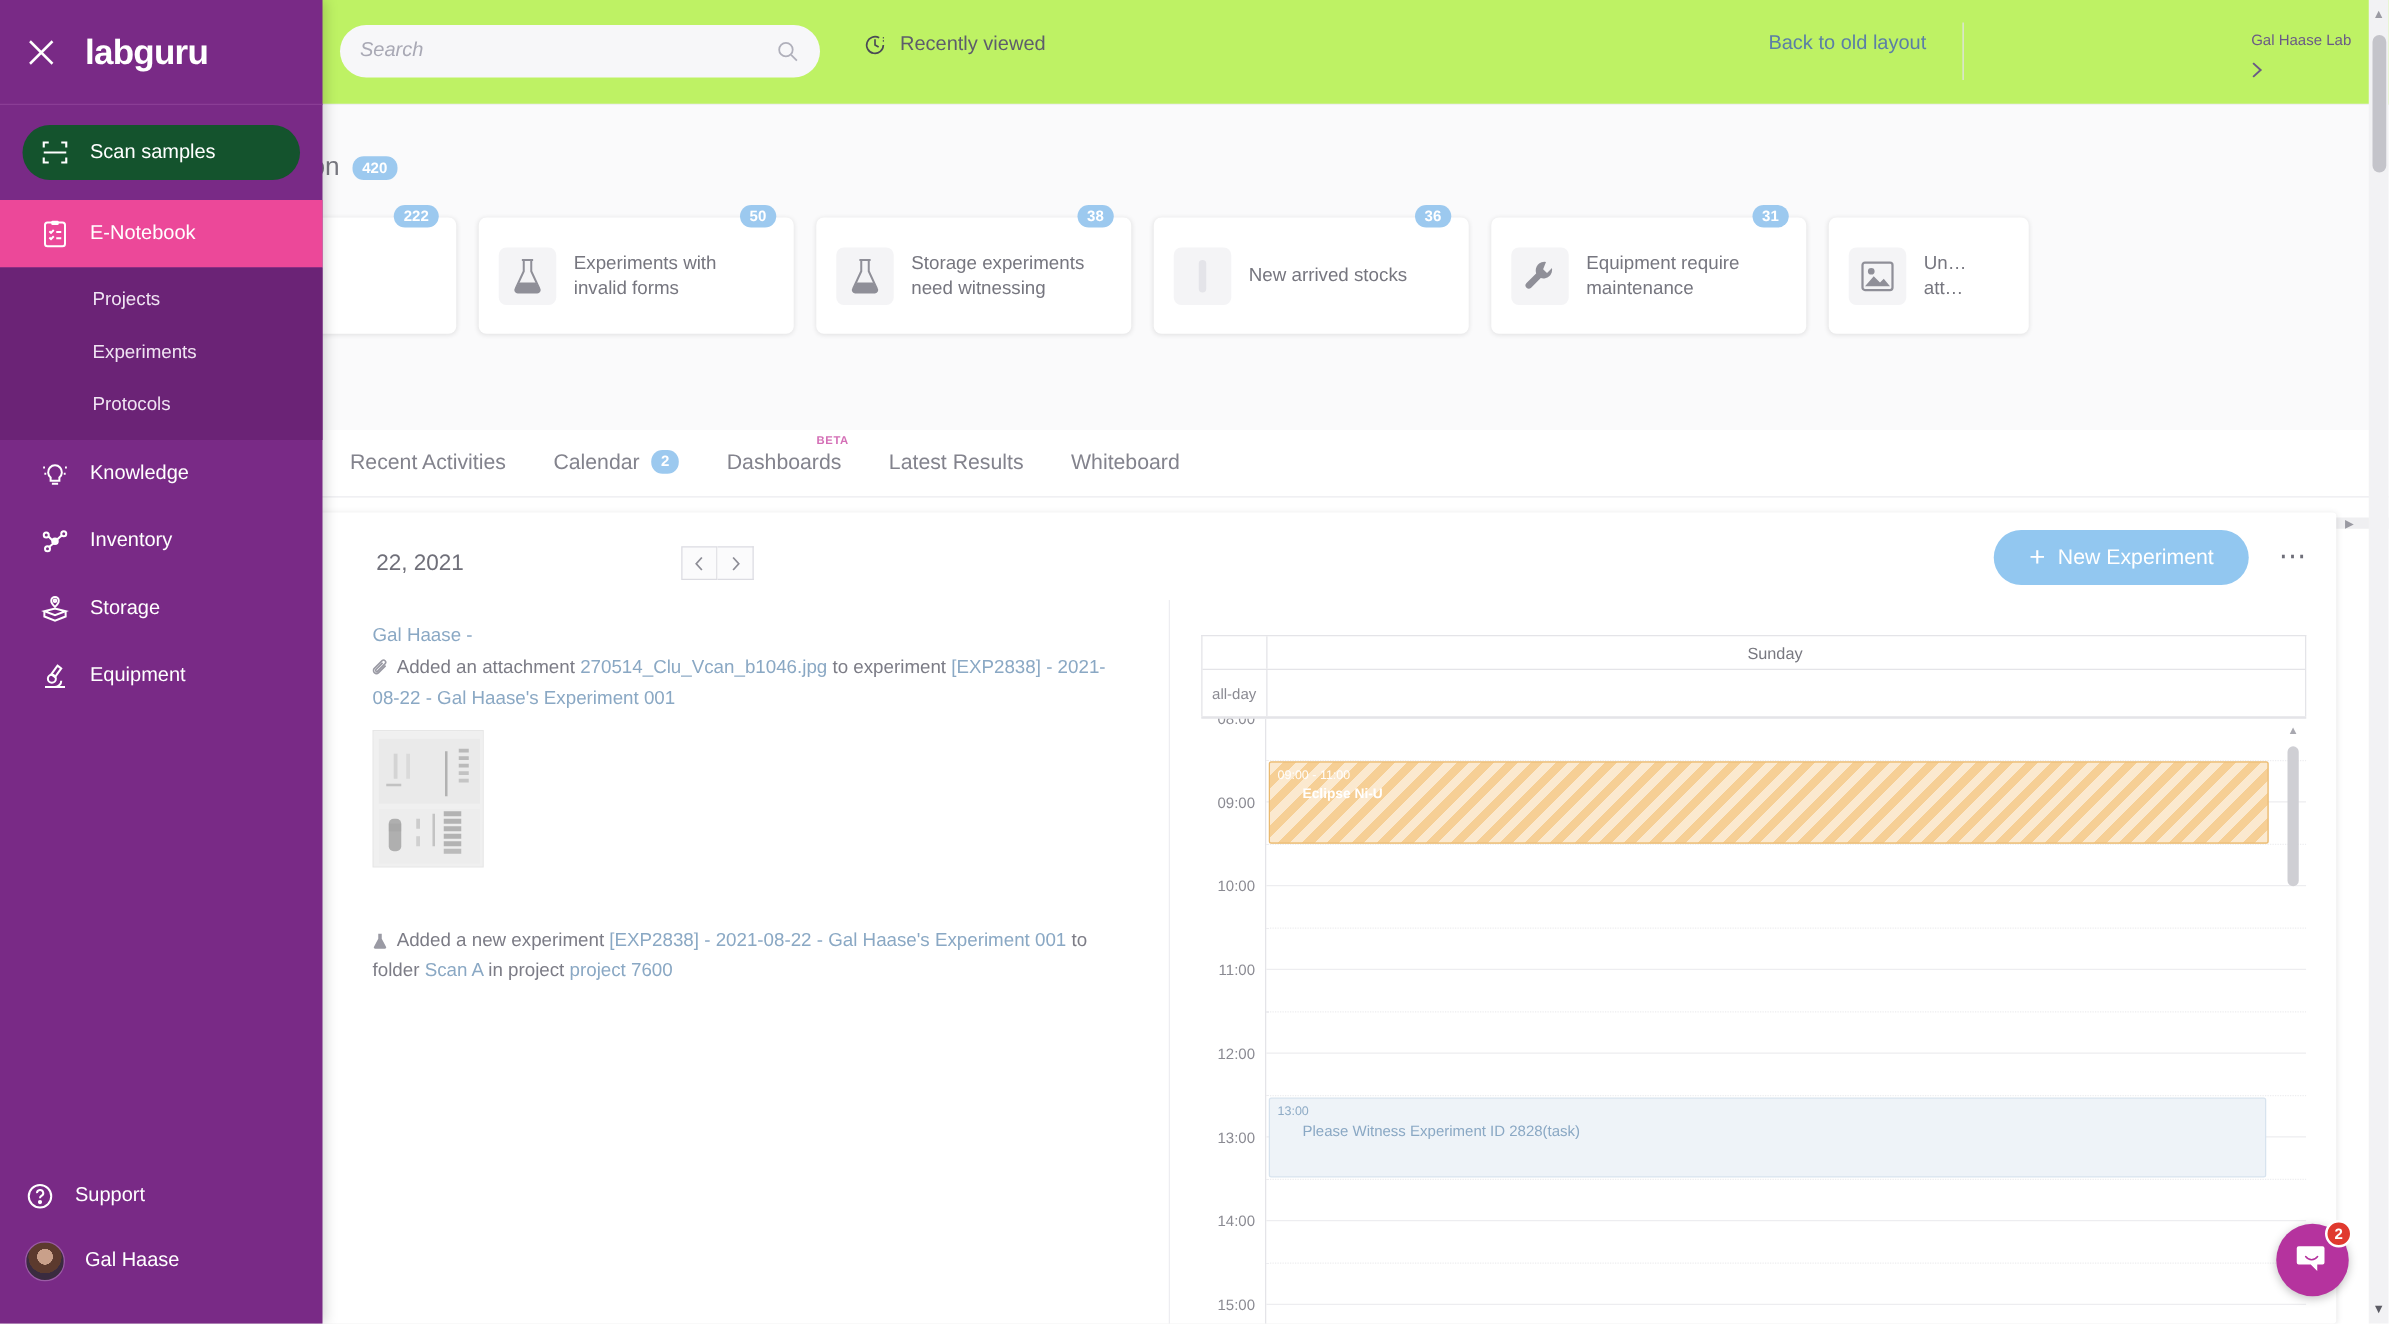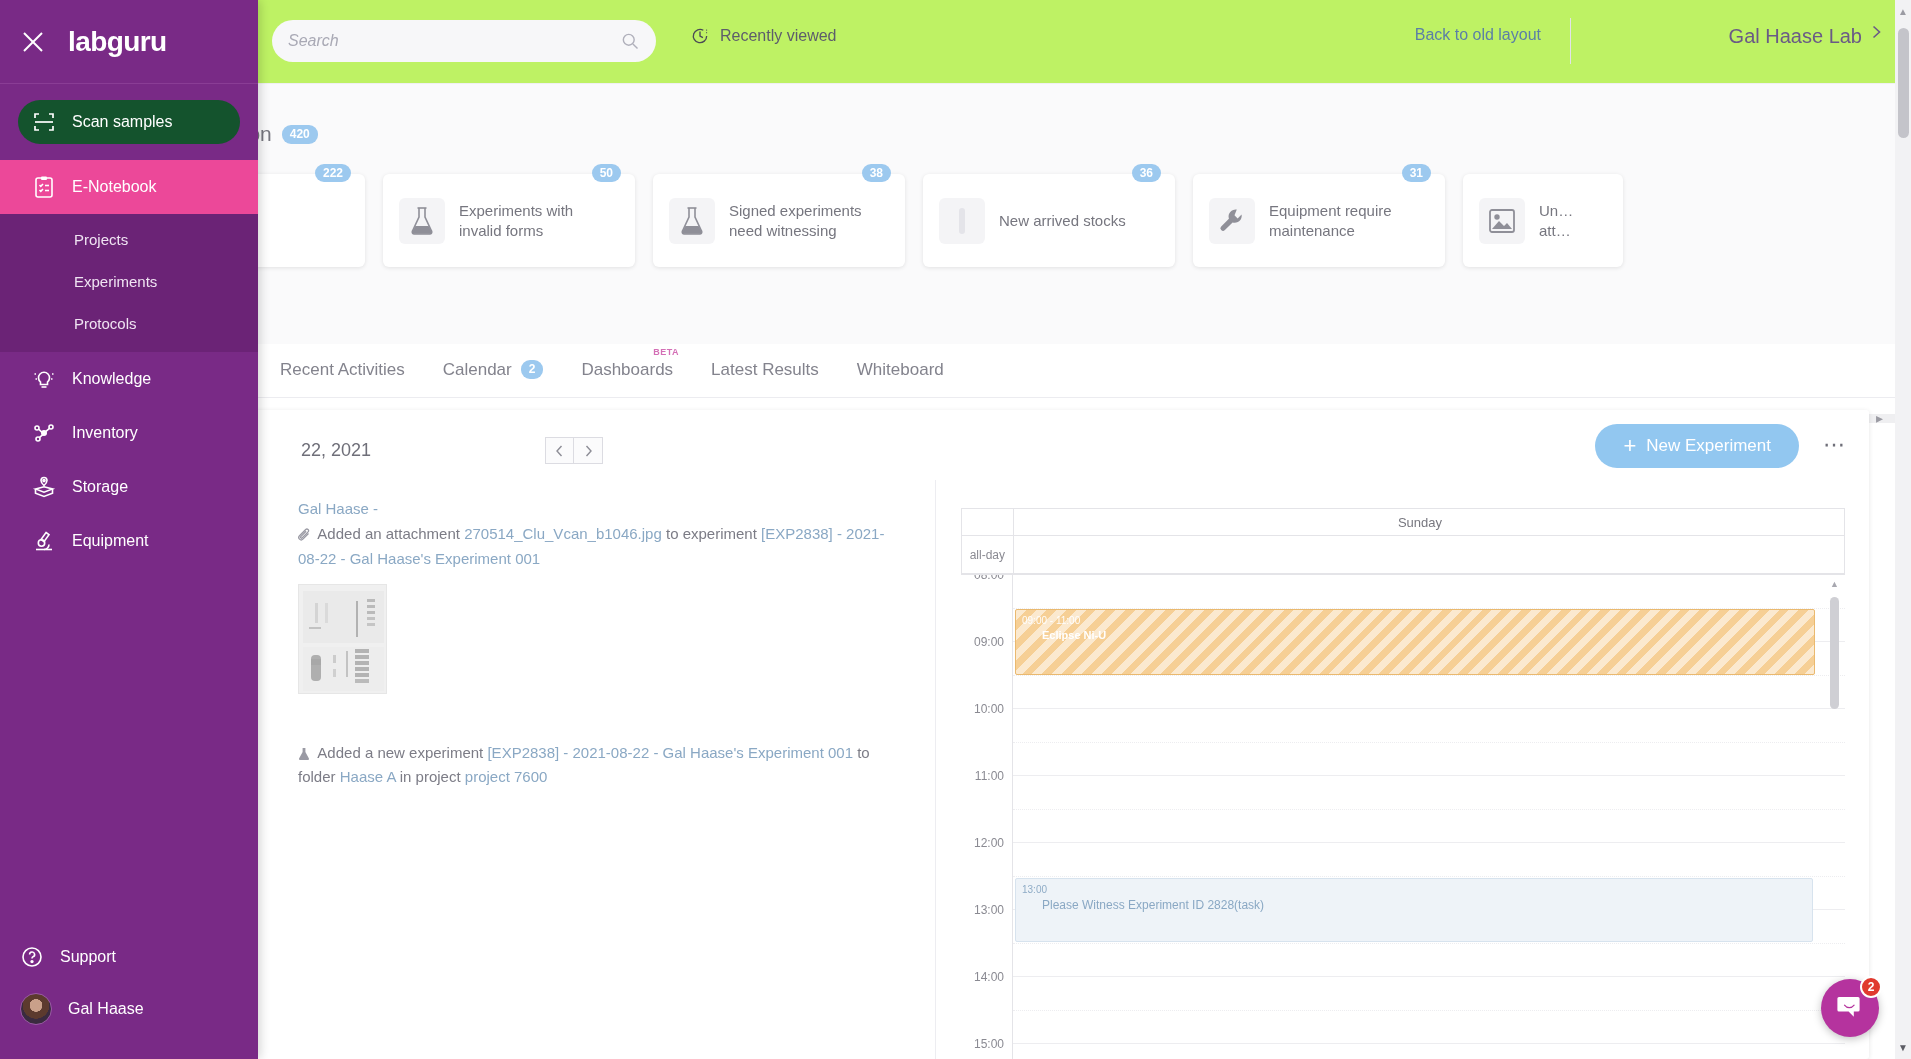--- a/index.html
+++ b/index.html
@@ -43,22 +43,23 @@
   .back-old {
     position: absolute; right: 370px; top: 26px;
     font-size: 16px; color: #5b7fa6; cursor: pointer;
   }
   .topbar-divider {
     position: absolute; right: 340px; top: 18px;
     width: 1px; height: 46px; background: #e2e2e8;
   }
   .lab-name {
     position: absolute; right: 30px; top: 25px;
-    font-size: 20px; color: #6a5a86; display: flex; align-items: flex-start; gap: 10px;
+    font-size: 12px; color: #6a5a86; display: flex; align-items: flex-start; gap: 10px;
     cursor: pointer;
+    flex-direction: column;
   }
 
   
   .attention {
     position: absolute; top: 84px; left: 0; right: 0; height: 260px;
     background: #fafafb;
   }
   .attention-title {
     position: absolute; left: 120px; top: 38px;
     font-size: 21px; color: #77777f; display: flex; align-items: center; gap: 10px;
@@ -366,21 +367,21 @@
 
         <div class="card">
           <span class="card-badge">38</span>
           <span class="card-icon">
             <svg width="26" height="30" viewBox="0 0 26 30" fill="none" stroke="#8f8f98" stroke-width="1.6">
               <path d="M10 2v9L3.5 25a2 2 0 0 0 1.8 3h15.4a2 2 0 0 0 1.8-3L16 11V2"></path>
               <line x1="8.5" y1="2" x2="17.5" y2="2"></line>
               <path d="M6.4 20h13.2l3 5.5a1.5 1.5 0 0 1-1.3 2.3H4.7a1.5 1.5 0 0 1-1.3-2.3z" fill="#8f8f98" stroke="none"></path>
             </svg>
           </span>
-          <span class="card-label">Signed experiments need witnessing</span>
+          <span class="card-label">Storage experiments need witnessing</span>
         </div>
 
         <div class="card">
           <span class="card-badge">36</span>
           <span class="card-icon">
             <svg width="14" height="30" viewBox="0 0 14 30" fill="none" stroke="#d8d8de" stroke-width="1.6">
               <rect x="4" y="2" width="6" height="26" rx="3" fill="#e4e4e9" stroke="none"></rect>
             </svg>
           </span>
           <span class="card-label">New arrived stocks</span>
@@ -497,21 +498,21 @@
             </g>
           </svg>
         </div>
 
         <div class="feed-line feed-block2">
           <span class="feed-icon">
             <svg width="12" height="14" viewBox="0 0 12 14" fill="#9a9aa4">
               <path d="M4.6 1v4L1.2 11.3A1.1 1.1 0 0 0 2.2 13h7.6a1.1 1.1 0 0 0 1-1.7L7.4 5V1z"></path>
             </svg>
           </span>
-          <span>Added a new experiment </span><a href="#">[EXP2838] - 2021-08-22 - Gal Haase's Experiment 001</a><span> to folder </span><a href="#">Haase A</a><span> in project </span><a href="#">project 7600</a>
+          <span>Added a new experiment </span><a href="#">[EXP2838] - 2021-08-22 - Gal Haase's Experiment 001</a><span> to folder </span><a href="#">Scan A</a><span> in project </span><a href="#">project 7600</a>
         </div>
       </div>
 
       <div class="cal">
         <div class="cal-grid">
           <div class="cal-row-head">
             <div class="cal-gutter"></div>
             <div class="cal-daycol">Sunday</div>
             <div class="cal-scrollcol"></div>
           </div>

